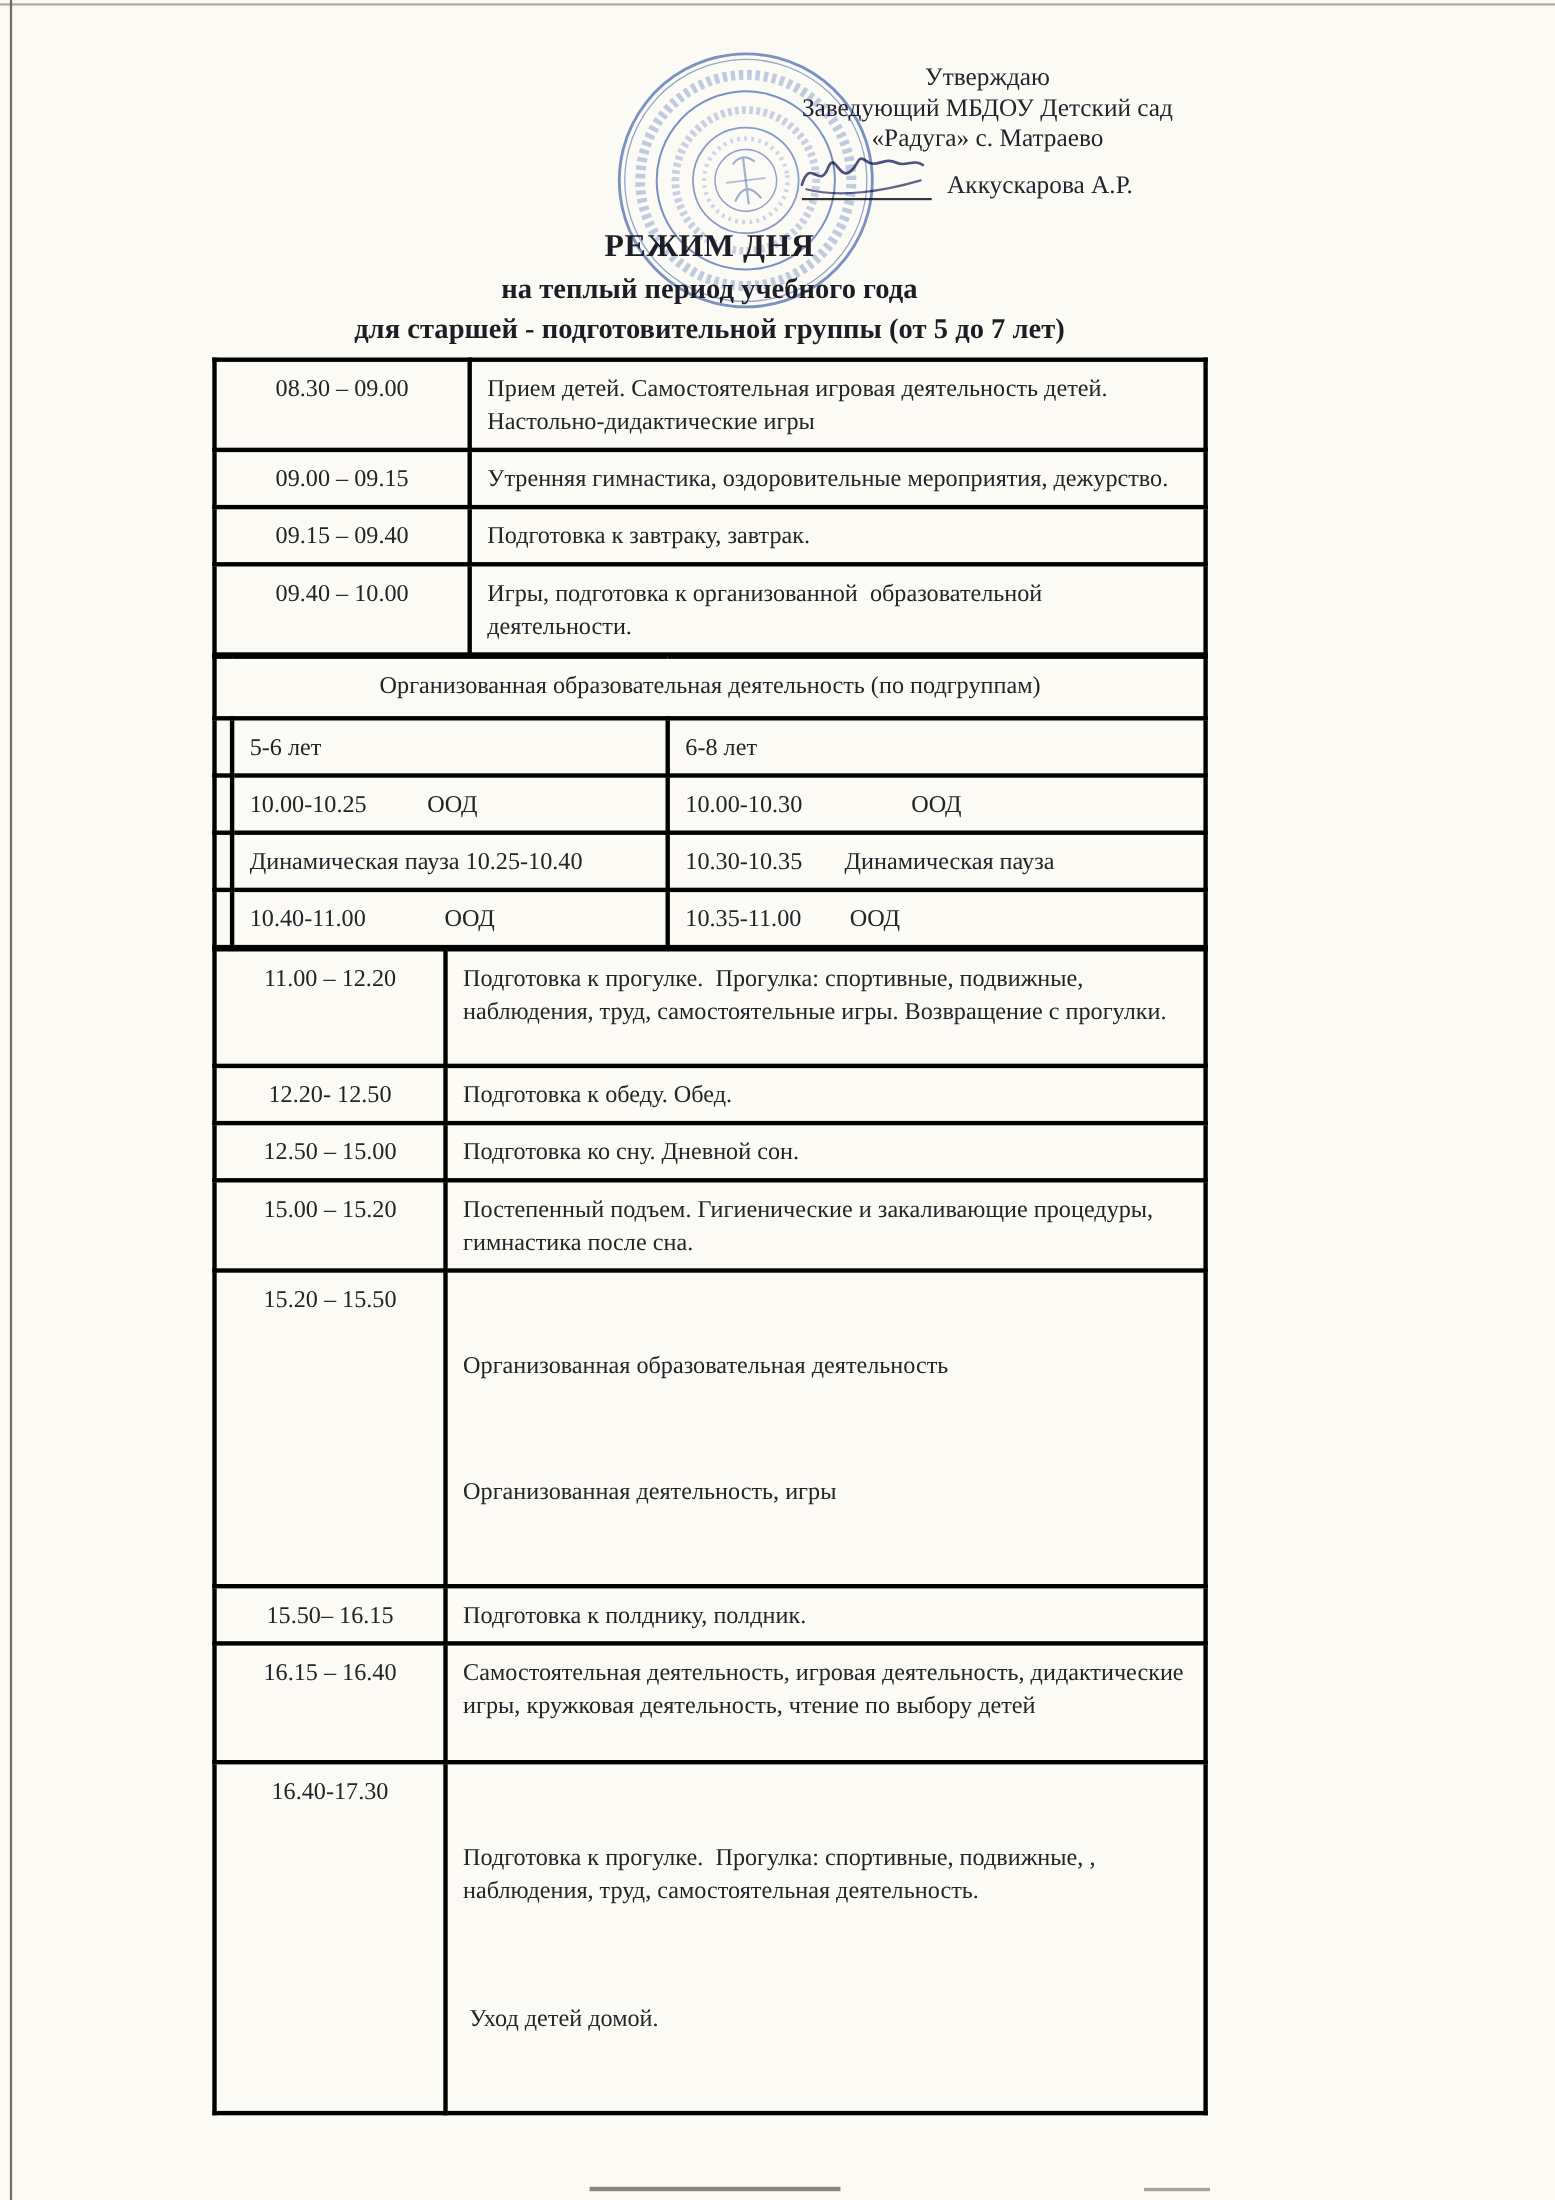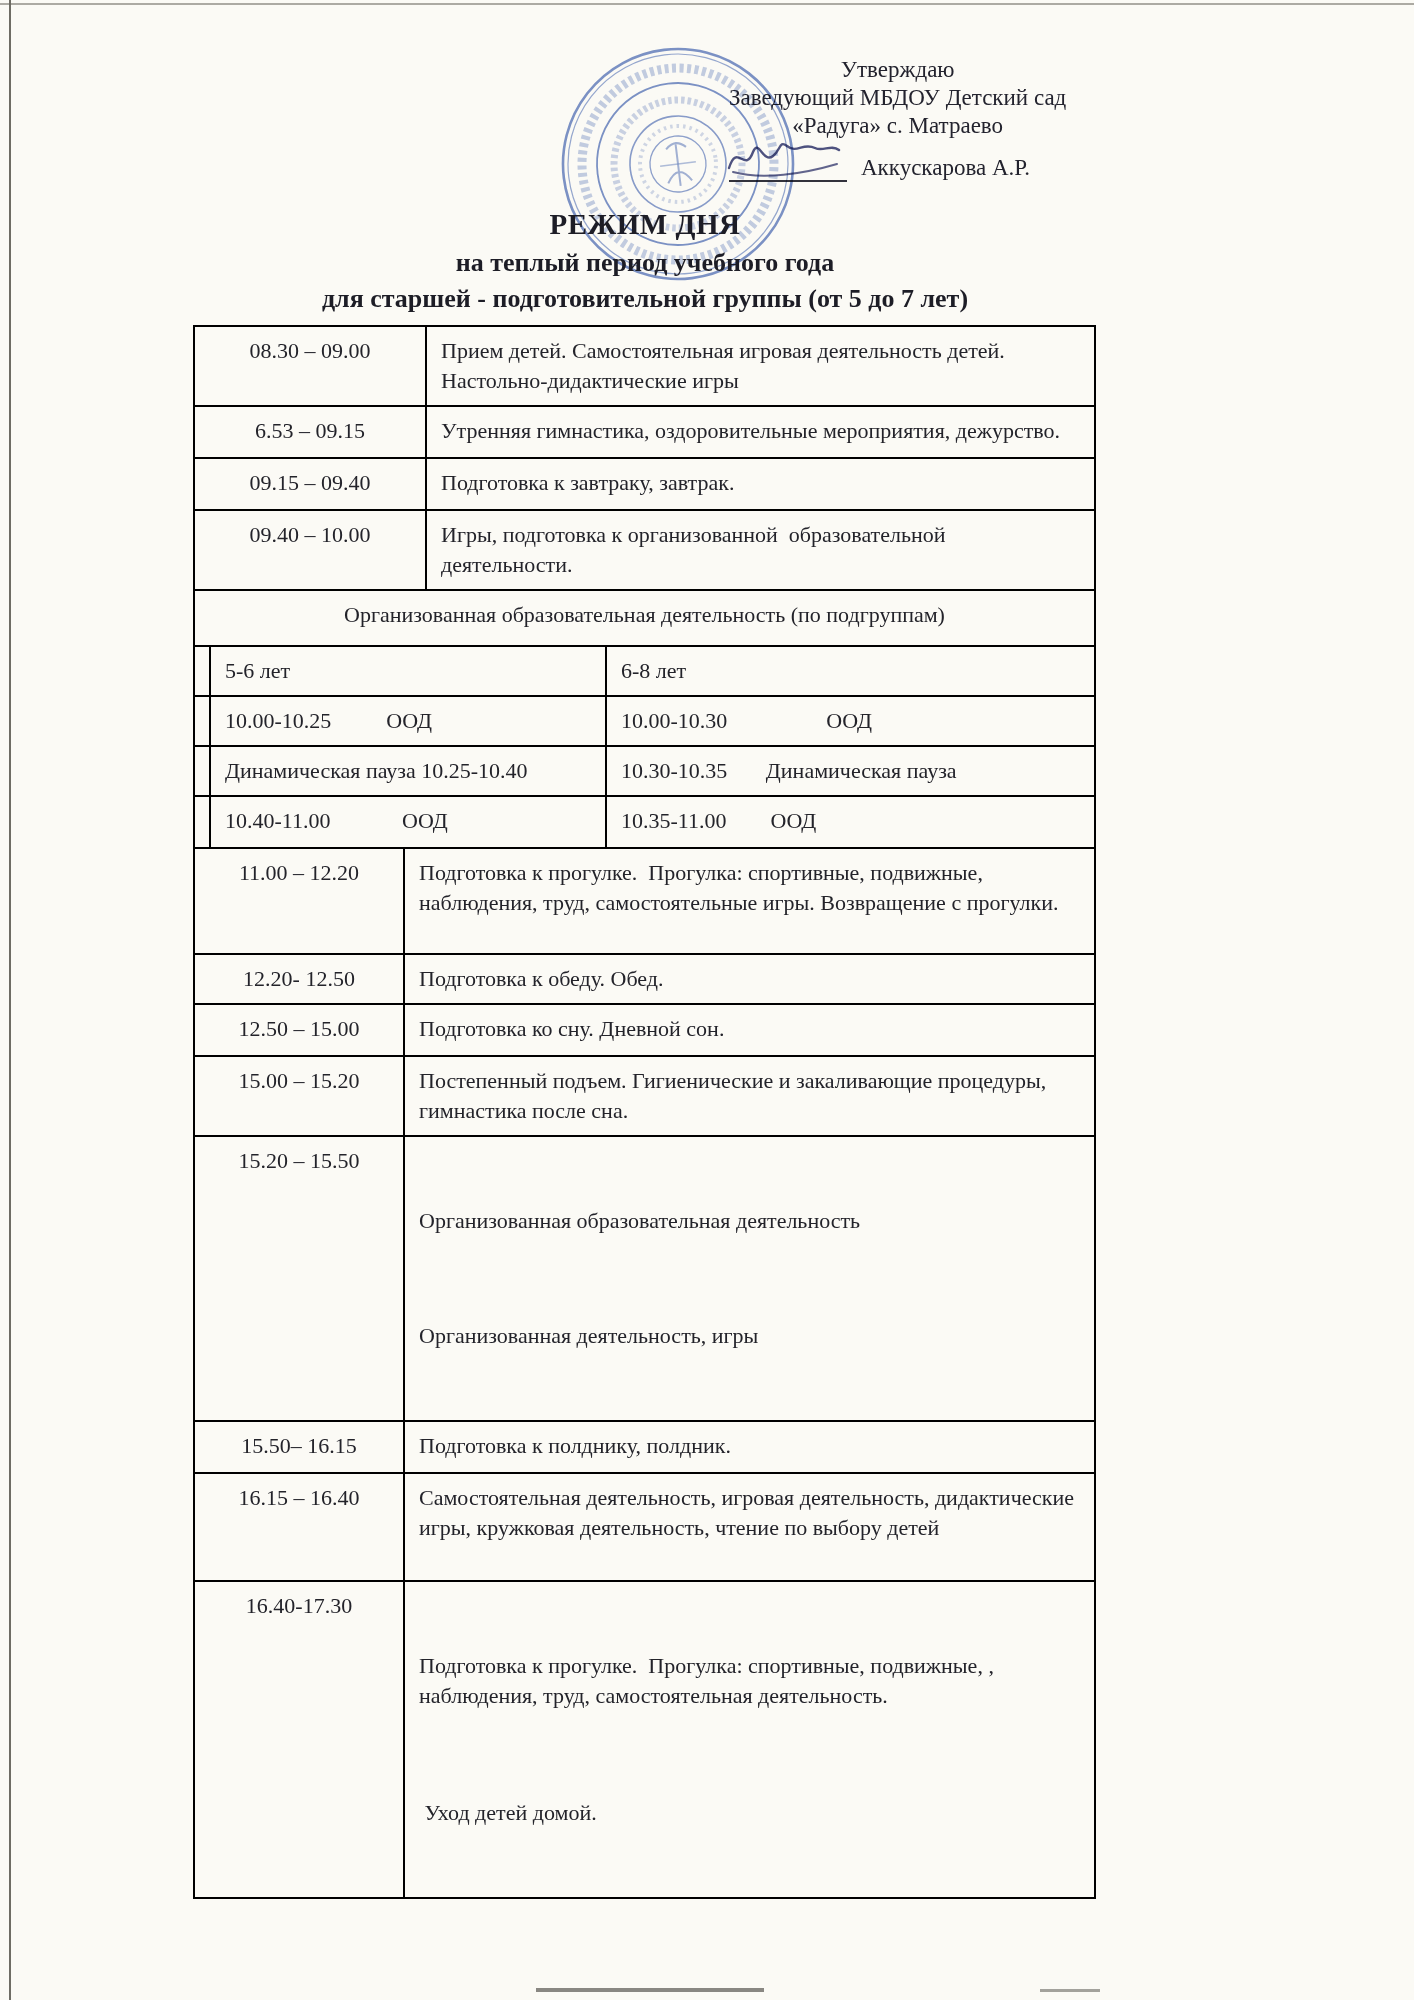--- a/index.html
+++ b/index.html
@@ -28,21 +28,21 @@
   .title-block { position:absolute; left:150px; top:208px; width:990px; text-align:center; font-weight:bold; color:#1d1d26; }
   .title-1 { font-size:29px; letter-spacing:.5px; }
   .title-2 { font-size:26px; margin-top:7px; }
   .title-3 { font-size:26px; margin-top:6px; }
 
   
   .tables { position:absolute; left:193px; top:325px; width:901px; }
   table.sched { border-collapse:collapse; width:901px; table-layout:fixed; }
   .tbl-mid, .tbl-bottom { margin-top:-2px; }
   table.sched td {
-    border:2px solid #000000; vertical-align:top;
+    border:4px solid #000000; vertical-align:top;
     padding:9px 14px; font-size:22px; line-height:30px; color:#23232a;
   }
   td.time { text-align:center; padding-left:4px; padding-right:4px; }
   td.act  { white-space:pre-wrap; padding-right:34px; }
   td.act-narrow { white-space:pre-wrap; padding-right:60px; }
   td.full-head { text-align:center; }
   td.colhead { text-align:left; }
   td.pre { white-space:pre-wrap; }
   .para2-mid { margin-top:25px; }
   .para2-big { margin-top:27px; }
@@ -105,21 +105,21 @@
       <colgroup>
           <col style="width:232px">
           <col style="width:669px">
         </colgroup>
       <tbody>
           <tr class="rh80">
         <td class="time">08.30 – 09.00</td>
         <td class="act">Прием детей. Самостоятельная игровая деятельность детей. Настольно-дидактические игры</td>
       </tr>
       <tr class="rh52">
-        <td class="time">6.53 – 09.15</td>
+        <td class="time">09.00 – 09.15</td>
         <td class="act">Утренняя гимнастика, оздоровительные мероприятия, дежурство.</td>
       </tr>
       <tr class="rh52">
         <td class="time">09.15 – 09.40</td>
         <td class="act">Подготовка к завтраку, завтрак.</td>
       </tr>
       <tr class="rh72">
         <td class="time">09.40 – 10.00</td>
         <td class="act">Игры, подготовка к организованной  образовательной деятельности.</td>
       </tr>

